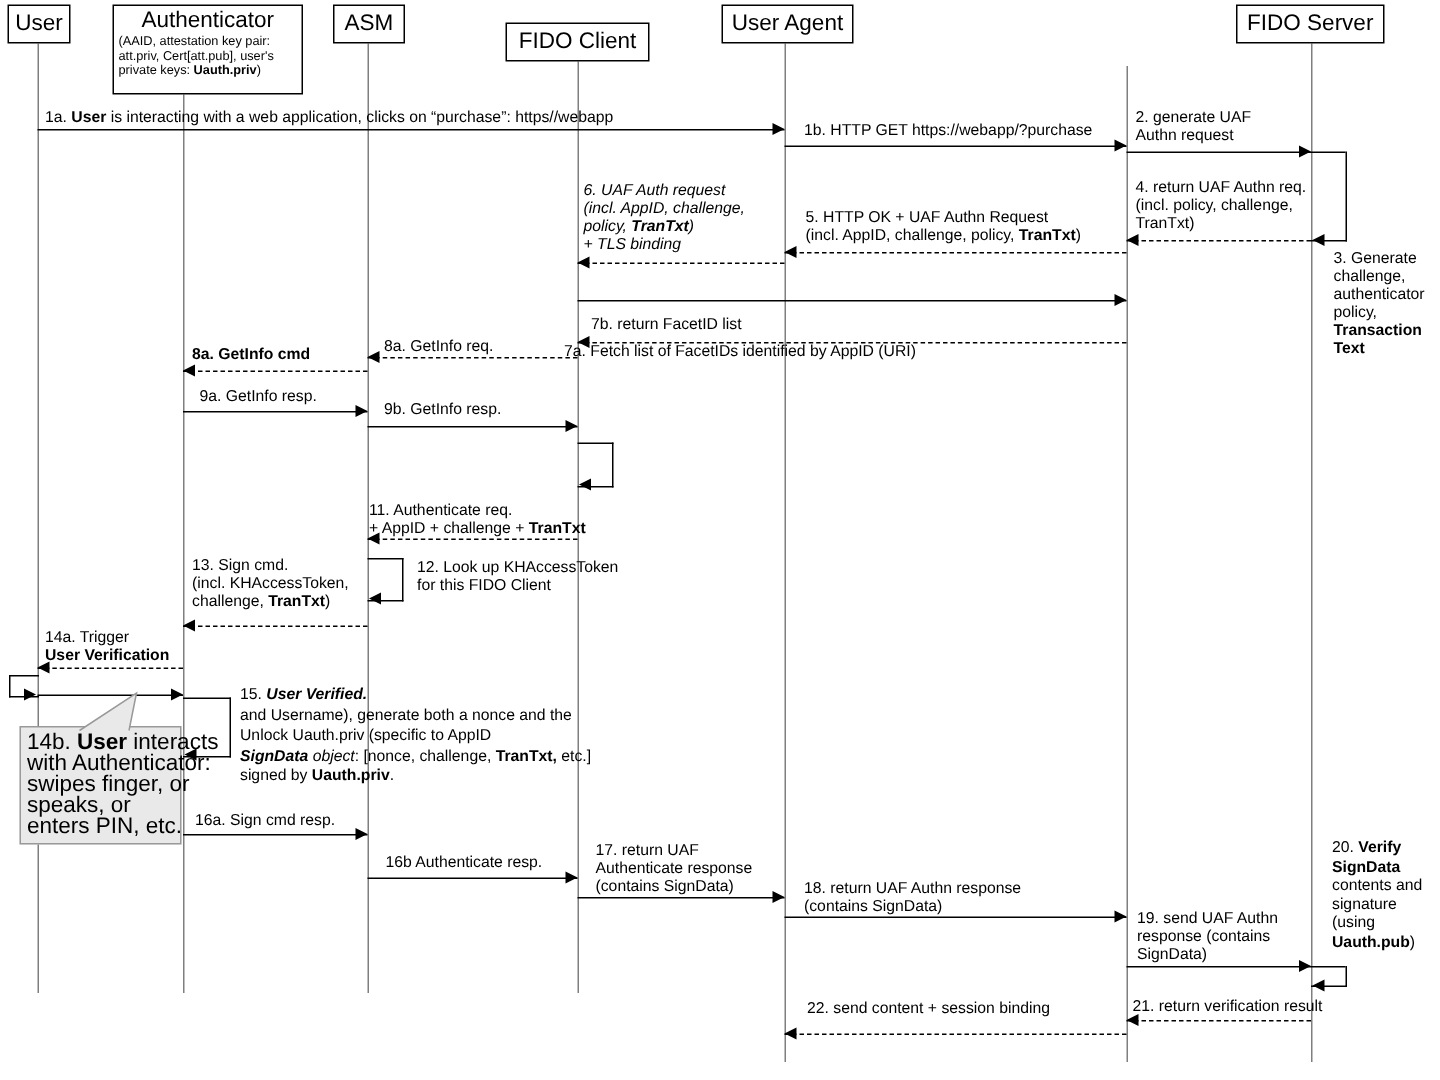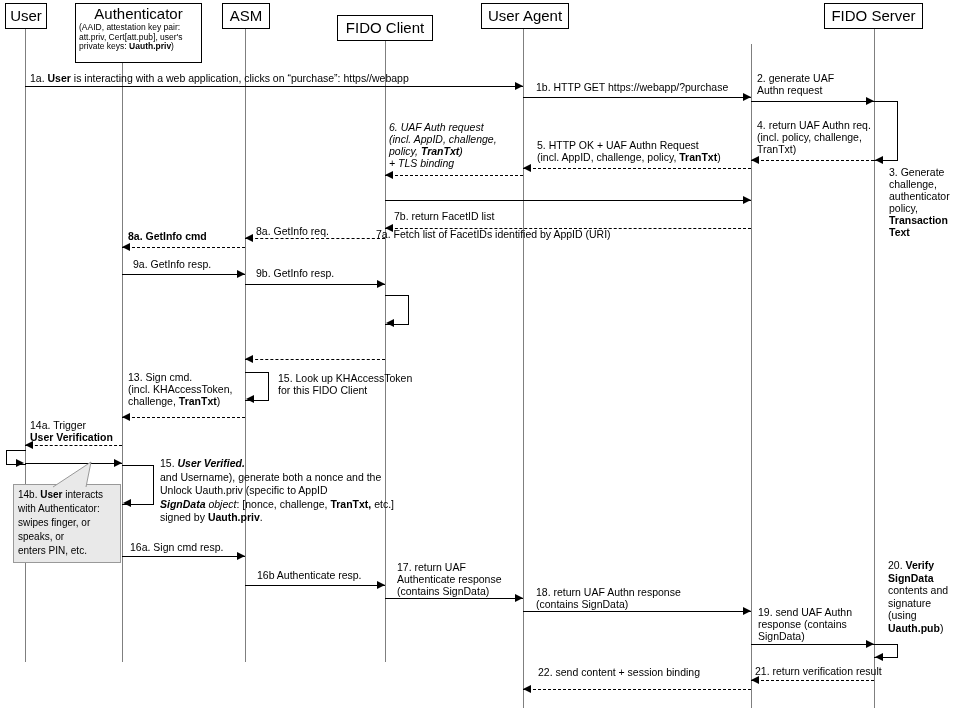--- a/index.html
+++ b/index.html
@@ -18,21 +18,21 @@
   .hl{position:absolute;height:0;border-top:1px solid var(--ink);z-index:2;}
   .hl.d{border-top-style:dashed;}
   .br-r{position:absolute;border:1px solid var(--ink);border-left:none;background:transparent;z-index:2;}
   .br-rb{position:absolute;border-right:1px solid var(--ink);border-bottom:1px solid var(--ink);background:transparent;z-index:2;}
   .br-l{position:absolute;border:1px solid var(--ink);border-right:none;background:transparent;z-index:2;}
   .ah{position:absolute;width:0;height:0;border-top:4px solid transparent;border-bottom:4px solid transparent;z-index:2;}
   .ah.r{border-left:8px solid var(--ink);}
   .ah.l{border-right:8px solid var(--ink);}
   .lbl{position:absolute;font-size:10.5px;line-height:12px;white-space:nowrap;z-index:4;}
   .note{position:absolute;background:var(--note-fill);border:1px solid var(--note-border);
-        font-size:10px;line-height:14px;padding:3px 2px 2px 4px;white-space:nowrap;z-index:5;}
+        font-size:15px;line-height:14px;padding:3px 2px 2px 4px;white-space:nowrap;z-index:5;}
   .pointer{position:absolute;z-index:6;}
   .pointer path{fill:var(--note-fill);stroke:var(--note-border);stroke-width:1;}
   .b{font-weight:bold;} .i{font-style:italic;}
 </style>
 </head>
 <body>
 
 <div class="stage">
 
   <div class="vl" style="left:25px;top:27px;height:635px;"></div>
@@ -171,22 +171,26 @@
     </div>
   <div class="lbl" style="left:128px;top:230px;font-weight:bold;">
       <div><span>8a. GetInfo cmd</span></div>
     </div>
   <div class="lbl" style="left:133px;top:258px;">
       <div><span>9a. GetInfo resp.</span></div>
     </div>
   <div class="lbl" style="left:256px;top:267px;">
       <div><span>9b. GetInfo resp.</span></div>
     </div>
+  <div class="lbl" style="left:246px;top:334px;">
+      <div><span>11. Authenticate req.</span></div>
+      <div><span>+ AppID + challenge + </span><span class="b">TranTxt</span></div>
+    </div>
   <div class="lbl" style="left:278px;top:372px;">
-      <div><span>15. Look up KHAccessToken</span></div>
+      <div><span>12. Look up KHAccessToken</span></div>
       <div><span>for this FIDO Client</span></div>
     </div>
   <div class="lbl" style="left:128px;top:371px;">
       <div><span>13. Sign cmd.</span></div>
       <div><span>(incl. KHAccessToken,</span></div>
       <div><span>challenge, </span><span class="b">TranTxt</span><span>)</span></div>
     </div>
   <div class="lbl" style="left:30px;top:419px;">
       <div><span>14a. Trigger</span></div>
       <div><span class="b">User Verification</span></div>

